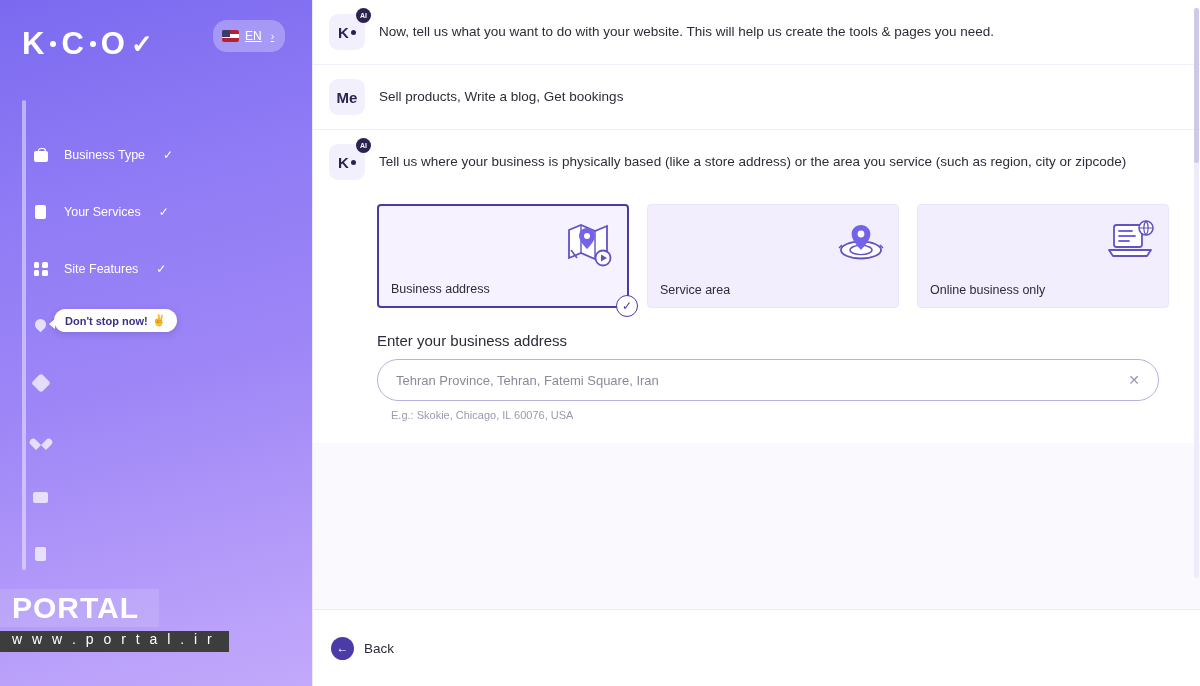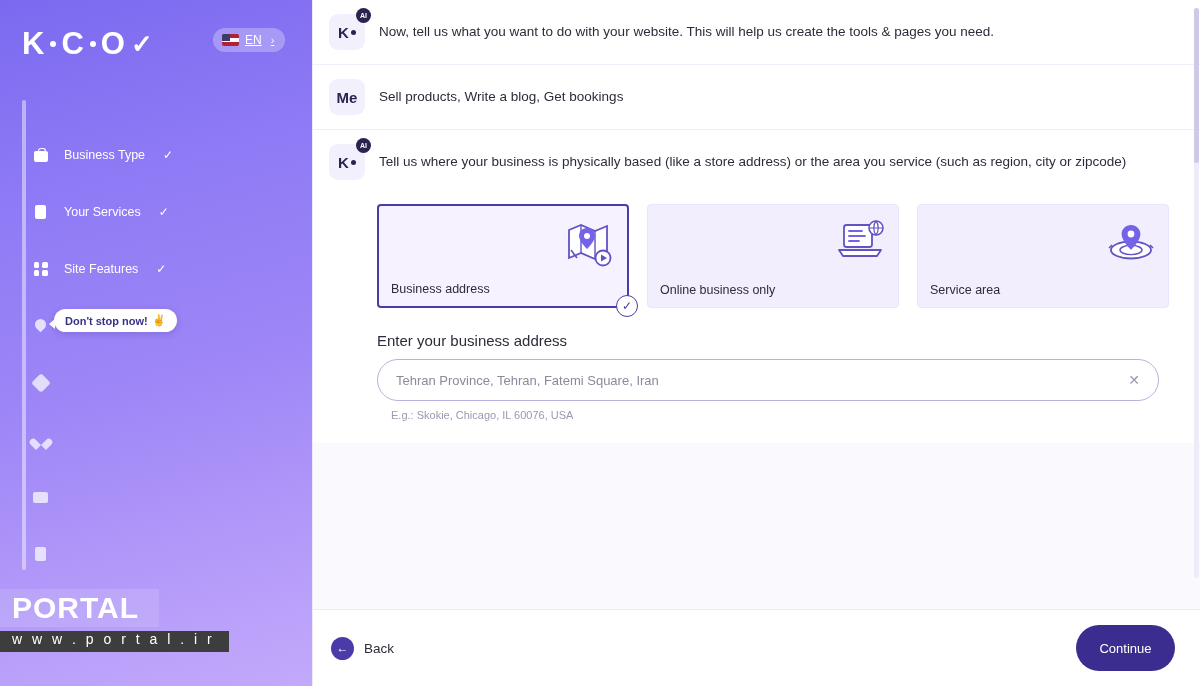--- a/index.html
+++ b/index.html
@@ -30,22 +30,22 @@
     display: flex; align-items: center; gap: 5px;
     color: #fff;
     font-size: 30px; font-weight: 700; letter-spacing: 1px;
   }
   .logo .dot { width: 6px; height: 6px; border-radius: 50%; background: #fff; display:inline-block; }
   .logo .k { font-size: 31px; font-weight: 800; }
   .logo .tick { color: #fff; font-size: 26px; }
 
   .lang-pill {
     position: absolute;
-    right: 27px; top: 28px;
-    height: 24px;
+    right: 27px; top: 20px;
+    height: 32px;
     min-width: 72px;
     border-radius: 14px;
     background: rgba(255,255,255,0.28);
     display: flex; align-items: center; gap: 6px;
     padding: 0 9px;
     color: #fff; font-size: 12px;
     cursor: pointer;
     text-decoration: underline;
   }
   .flag {
@@ -426,44 +426,44 @@
                 <circle cx="40" cy="38" r="7.5" fill="#ffffff" stroke="#5a4bbf" stroke-width="1.8"></circle>
                 <path d="M38 34.5 L44 38 L38 41.5 Z" fill="#5a4bbf"></path>
               </svg>
             </span>
             <span class="c-label">Business address</span>
             <span class="c-check">✓</span>
           </div>
 
           <div class="card">
             <span class="c-art">
+              <svg width="50" height="44" viewBox="0 0 50 44" fill="none">
+                <ellipse cx="25" cy="31" rx="20" ry="8.5" stroke="#5a4bbf" stroke-width="1.8" fill="#ffffff"></ellipse>
+                <ellipse cx="25" cy="31" rx="11" ry="4.6" stroke="#5a4bbf" stroke-width="1.4" fill="none"></ellipse>
+                <path d="M25 6 c5.2 0 9.4 4.1 9.4 9.2 0 6.7-9.4 15.6-9.4 15.6s-9.4-8.9-9.4-15.6C15.6 10.1 19.8 6 25 6z" fill="#6c5ce7"></path>
+                <circle cx="25" cy="15" r="3.4" fill="#ffffff"></circle>
+                <path d="M6 26 l-3 3 M44 26 l3 3" stroke="#5a4bbf" stroke-width="1.5"></path>
+              </svg>
+            </span>
+            <span class="c-label">Service area</span>
+          </div>
+
+          <div class="card">
+            <span class="c-art">
               <svg width="50" height="42" viewBox="0 0 50 42" fill="none">
                 <rect x="8" y="6" width="28" height="22" rx="2.5" fill="#ffffff" stroke="#5a4bbf" stroke-width="1.8"></rect>
                 <path d="M13 12 h13 M13 17 h16 M13 22 h10" stroke="#6c5ce7" stroke-width="1.8" stroke-linecap="round"></path>
                 <path d="M3 31 h42 l-4 6 H7 Z" fill="#ffffff" stroke="#5a4bbf" stroke-width="1.8" stroke-linejoin="round"></path>
                 <circle cx="40" cy="9" r="7" fill="#ffffff" stroke="#5a4bbf" stroke-width="1.6"></circle>
                 <path d="M33 9 h14 M40 2 c3 3.5 3 10.5 0 14 M40 2 c-3 3.5 -3 10.5 0 14" stroke="#5a4bbf" stroke-width="1.2"></path>
               </svg>
             </span>
             <span class="c-label">Online business only</span>
           </div>
 
-          <div class="card">
-            <span class="c-art">
-              <svg width="50" height="44" viewBox="0 0 50 44" fill="none">
-                <ellipse cx="25" cy="31" rx="20" ry="8.5" stroke="#5a4bbf" stroke-width="1.8" fill="#ffffff"></ellipse>
-                <ellipse cx="25" cy="31" rx="11" ry="4.6" stroke="#5a4bbf" stroke-width="1.4" fill="none"></ellipse>
-                <path d="M25 6 c5.2 0 9.4 4.1 9.4 9.2 0 6.7-9.4 15.6-9.4 15.6s-9.4-8.9-9.4-15.6C15.6 10.1 19.8 6 25 6z" fill="#6c5ce7"></path>
-                <circle cx="25" cy="15" r="3.4" fill="#ffffff"></circle>
-                <path d="M6 26 l-3 3 M44 26 l3 3" stroke="#5a4bbf" stroke-width="1.5"></path>
-              </svg>
-            </span>
-            <span class="c-label">Service area</span>
-          </div>
-
         </div>
 
         <div class="field-label">Enter your business address</div>
 
         <div class="input-wrap">
           <input type="text" value="" placeholder="Tehran Province, Tehran, Fatemi Square, Iran" style="">
           <span class="clear-x">✕</span>
         </div>
 
         <div class="hint">E.g.: Skokie, Chicago, IL 60076, USA</div>
@@ -472,17 +472,16 @@
       <div class="scrollbar">
         <div class="thumb"></div>
       </div>
     </div>
 
     <div class="footer">
       <button class="back-btn">
         <span class="back-circle">←</span>
         <span>Back</span>
       </button>
-      <button class="continue-btn">Continue</button>
     </div>
 
   </section>
 </div>
 
 </body></html>

